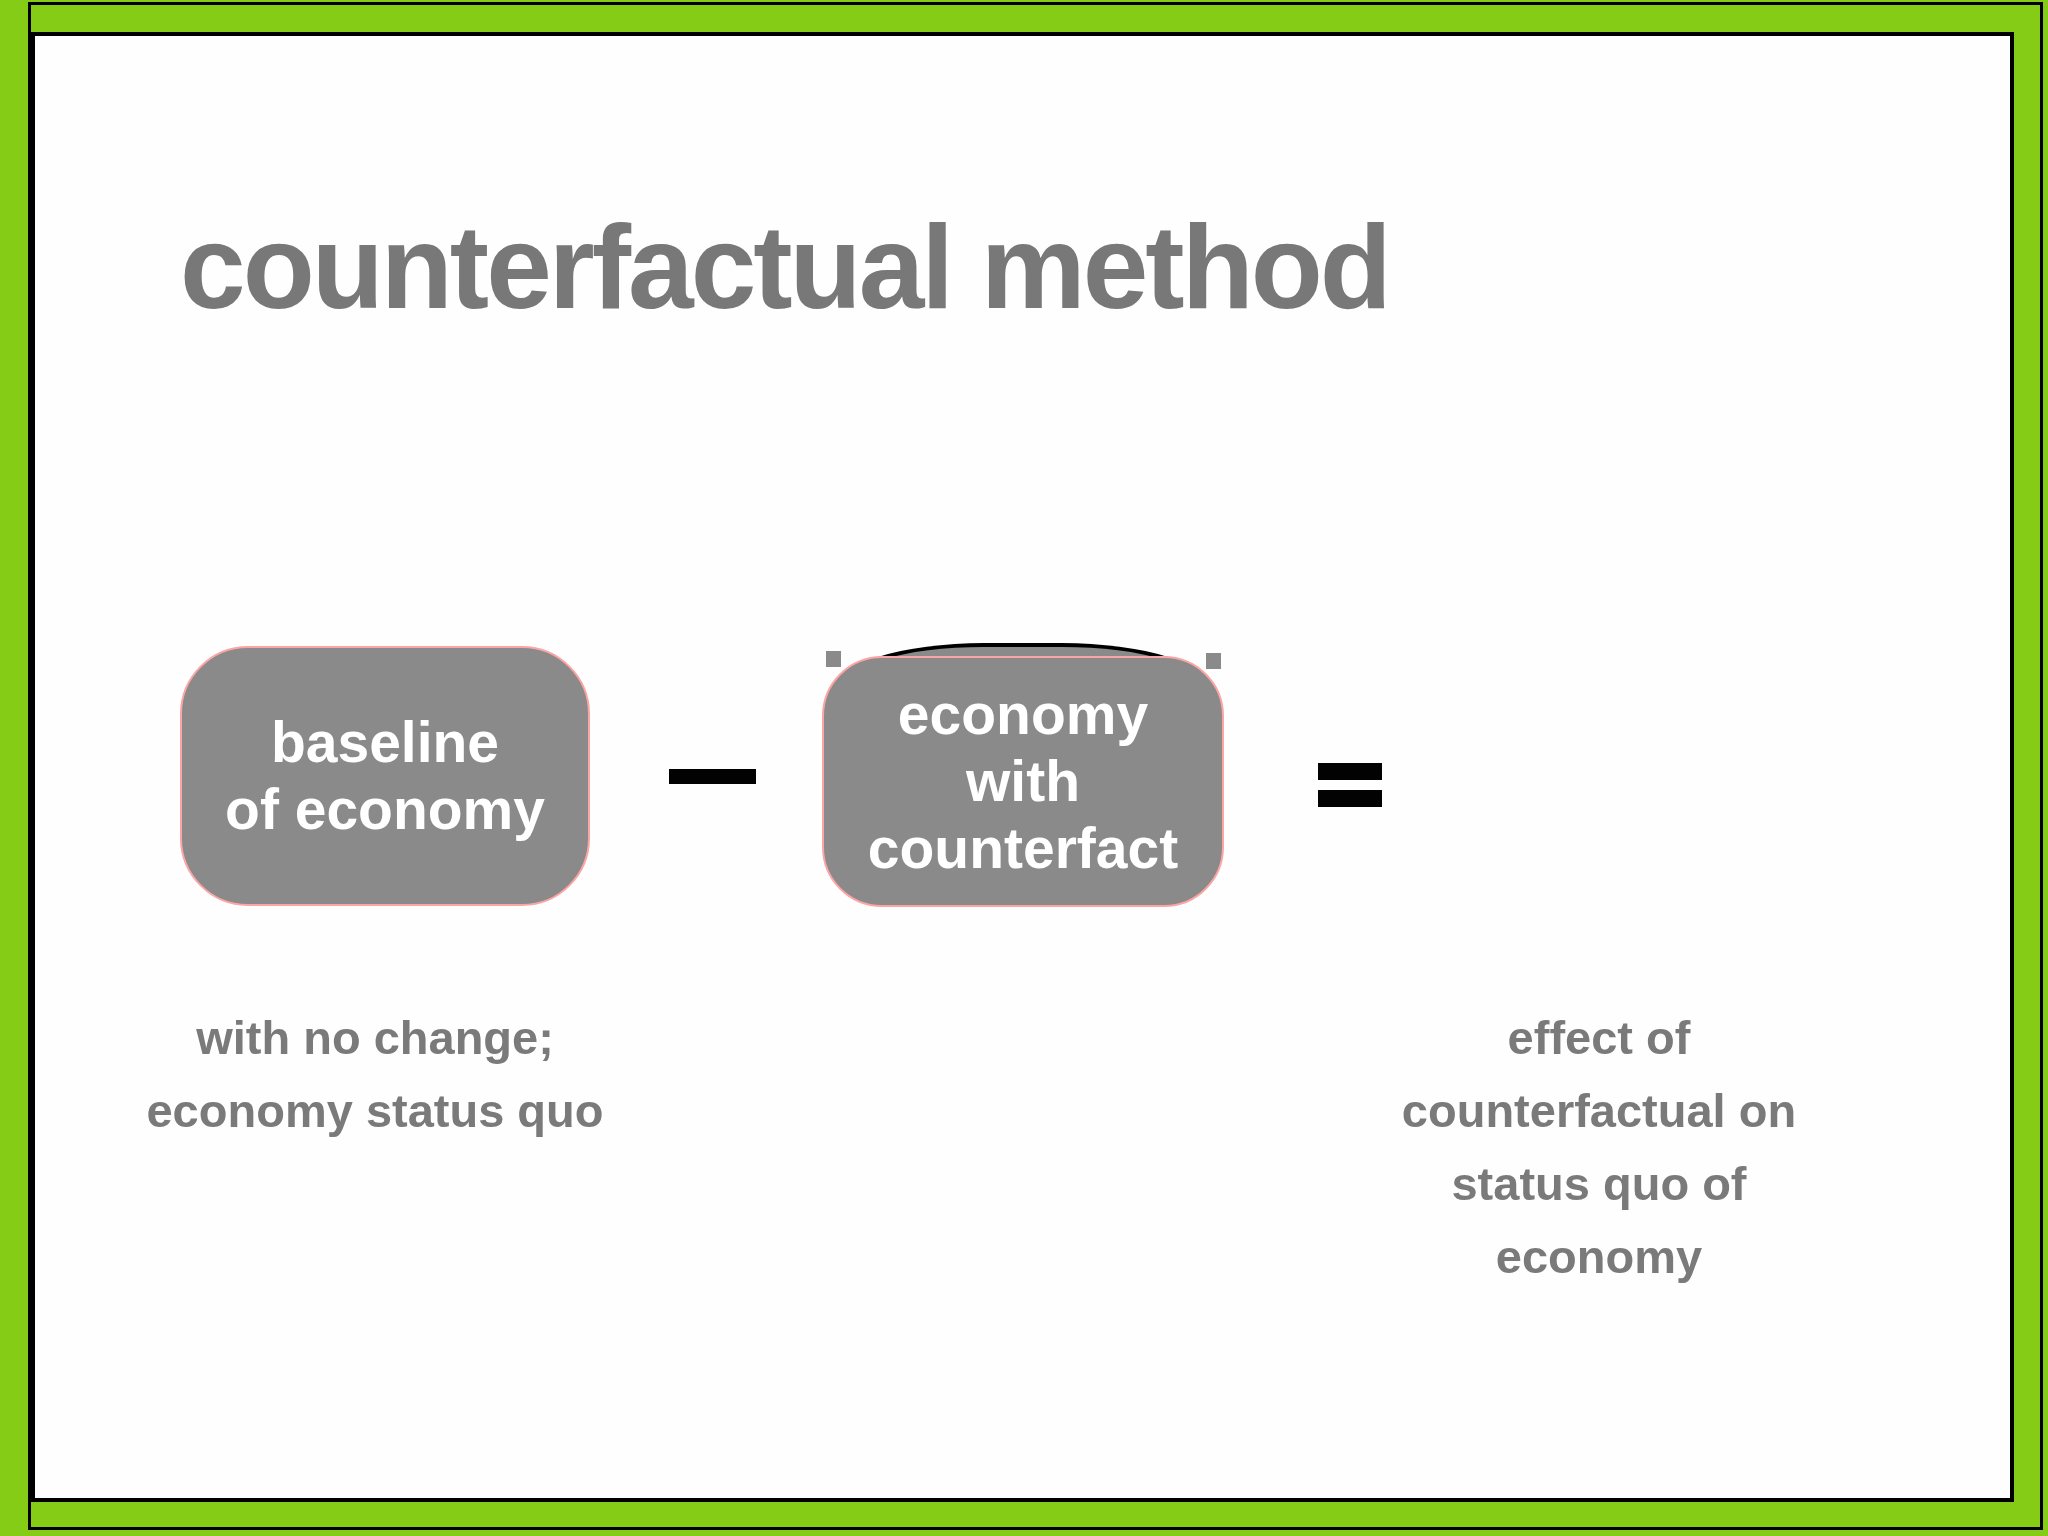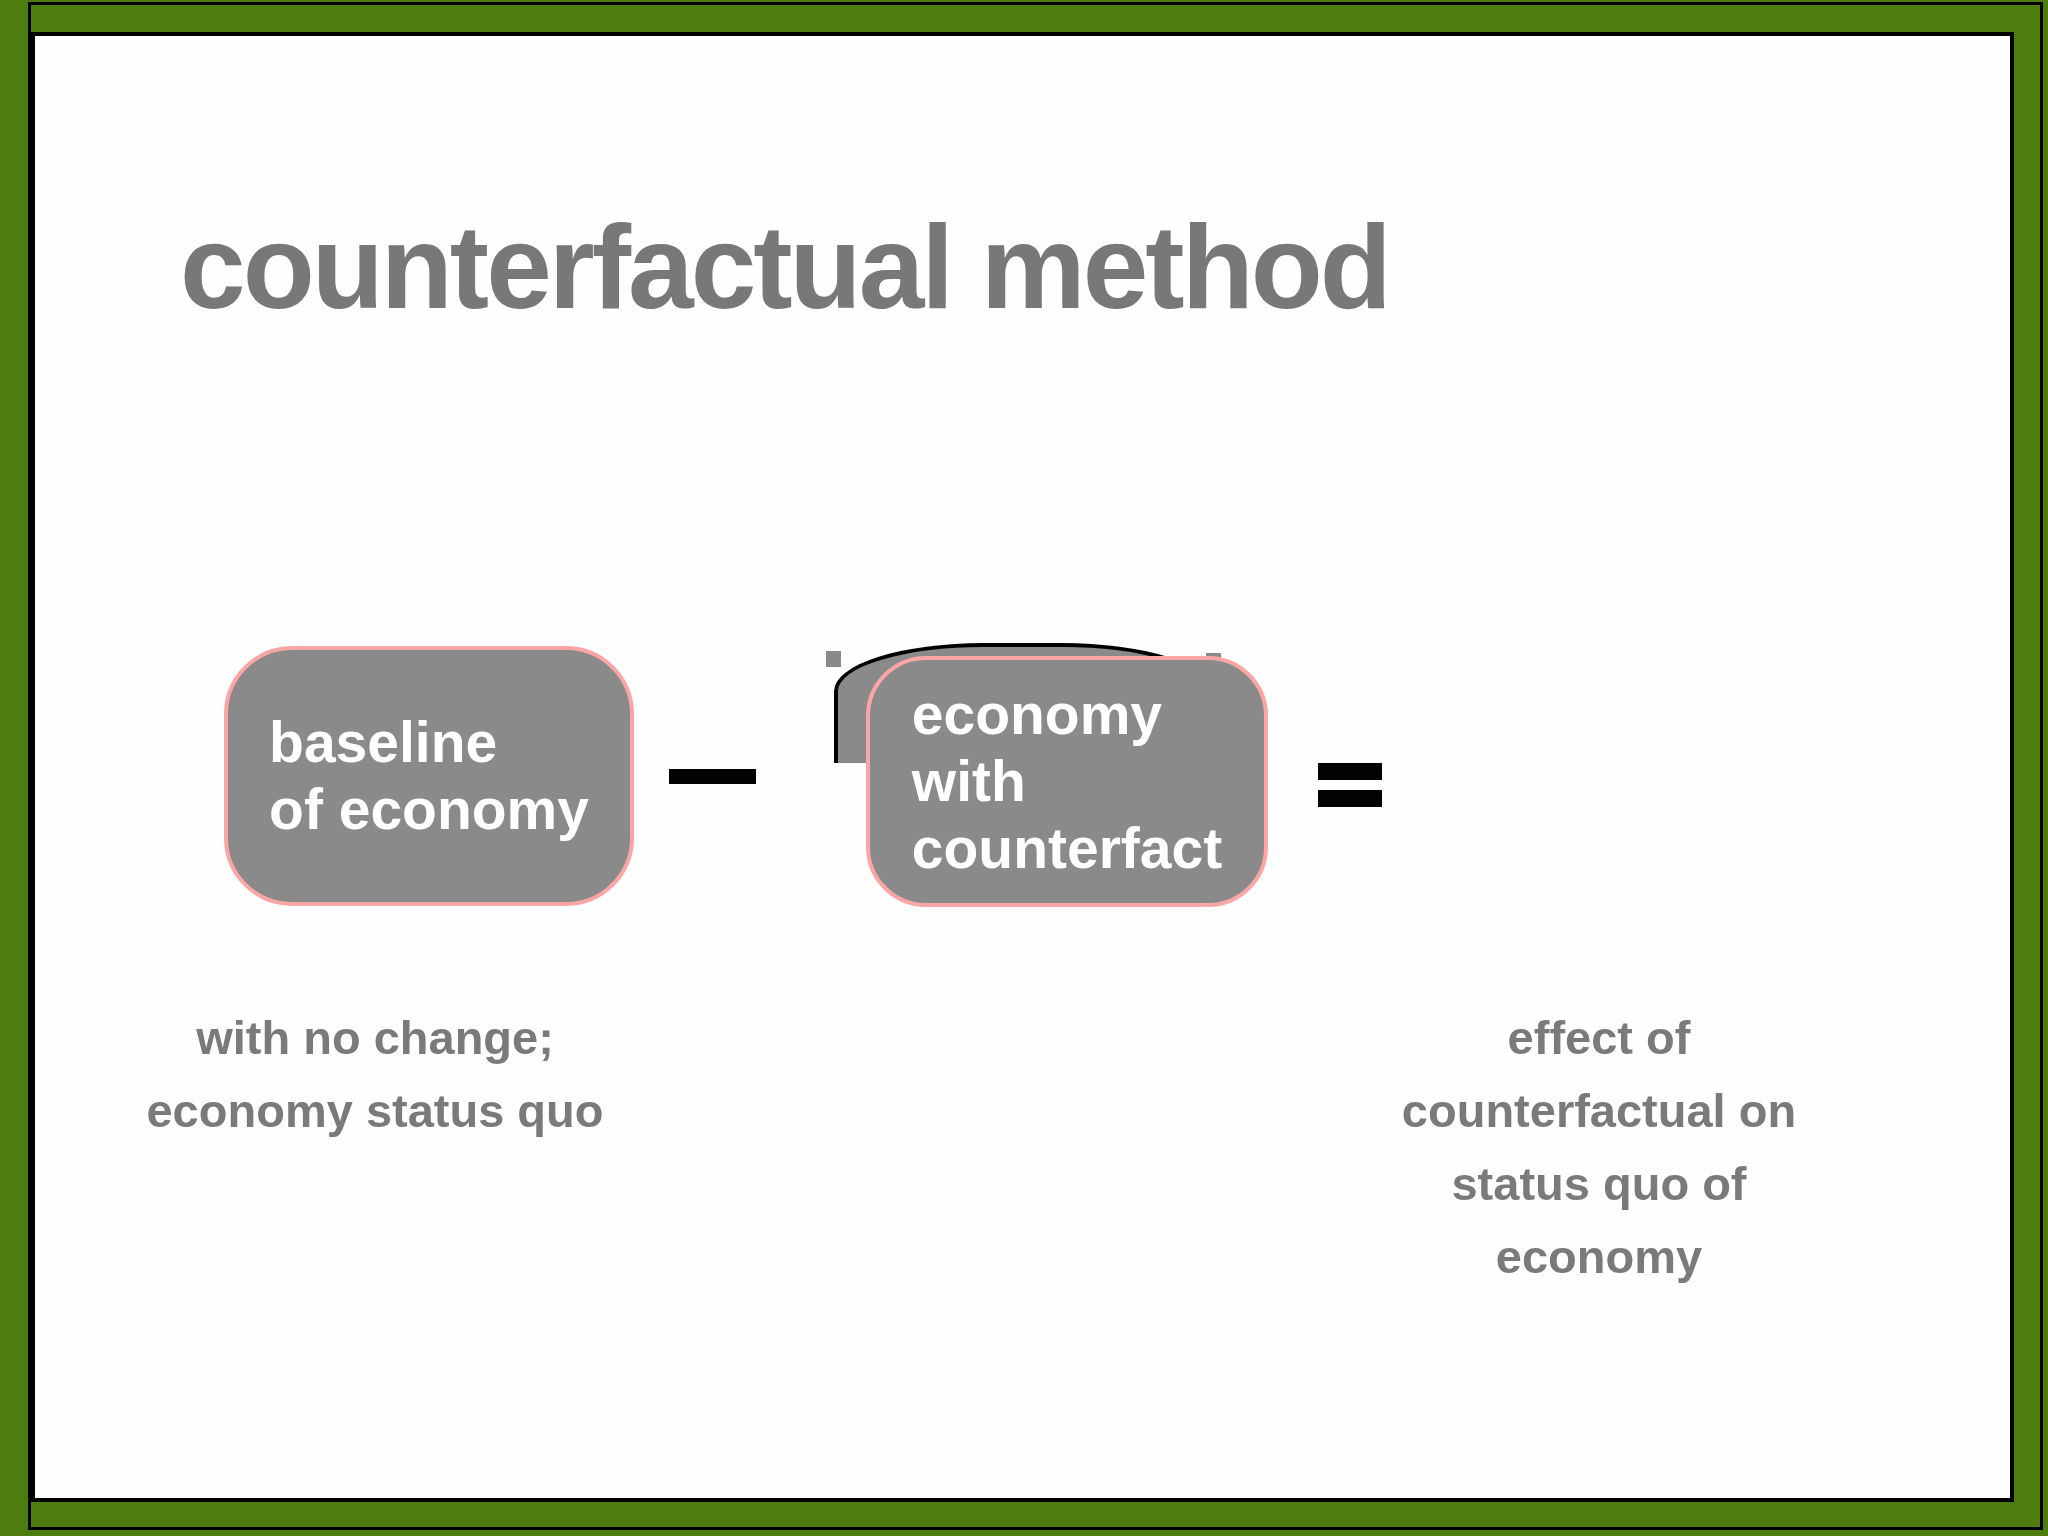--- a/index.html
+++ b/index.html
@@ -8,21 +8,21 @@
     width: 2048px;
     height: 1536px;
     background: #7e7e7e;
     font-family: "Liberation Sans", sans-serif;
     overflow: hidden;
   }
   #stage {
     position: relative;
     width: 2048px;
     height: 1536px;
-    background: #4d7c0f;
+    background: #84cc16;
   }
   
   .frame-outer {
     position: absolute;
     left: 28px; top: 2px;
     width: 2015px; height: 1528px;
     border: 3px solid #000;
     box-sizing: border-box;
     background: transparent;
   }
@@ -42,34 +42,33 @@
     font-size: 118px;
     line-height: 1.0;
     font-weight: bold;
     letter-spacing: -3px;
     color: #787878;
     white-space: nowrap;
   }
   .eq-box {
     position: absolute;
     background: #8a8a8a;
-    border: 4px solid #fca5a5;
+    border: 2px solid #fca5a5;
     box-sizing: border-box;
     border-radius: 68px;
     display: flex;
     align-items: center;
     justify-content: center;
-    text-align: left;
+    text-align: center;
     color: #ffffff;
     font-weight: bold;
     font-size: 57px;
     line-height: 1.17;
     white-space: pre-line;
     z-index: 3;
-    margin-left: 44px;
   }
   #box-baseline { left: 145px; top: 610px; width: 410px; height: 260px; }
   #box-policy   { left: 1426px; top: 614px; width: 413px; height: 258px; }
   
   #box-counterfact { left: 787px; top: 620px; width: 402px; height: 251px; border-radius: 60px; }
   
   .box-back-dome {
     position: absolute;
     left: 799px; top: 607px;
     width: 378px; height: 120px;

